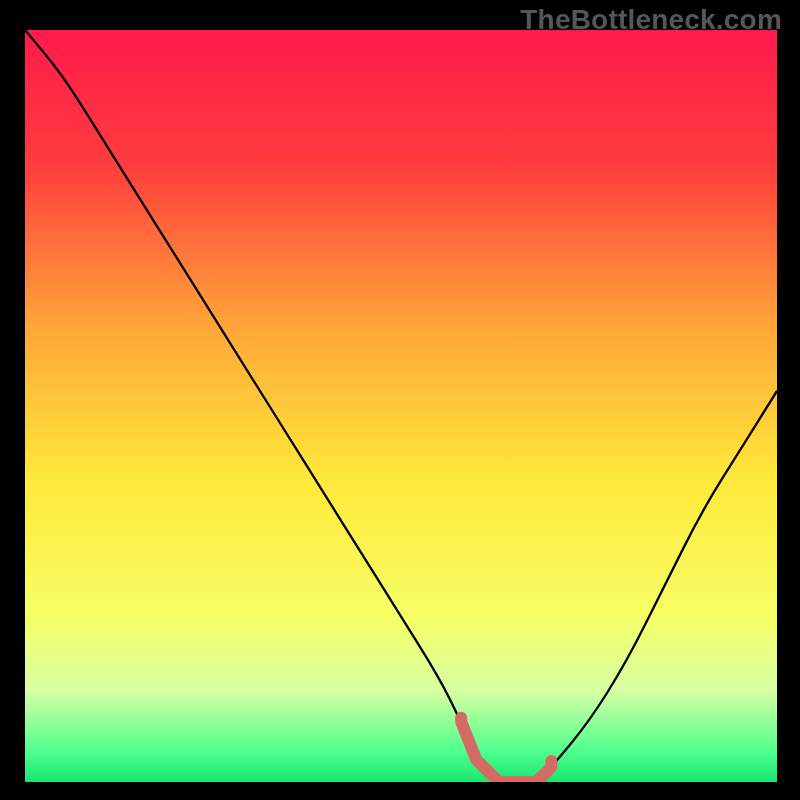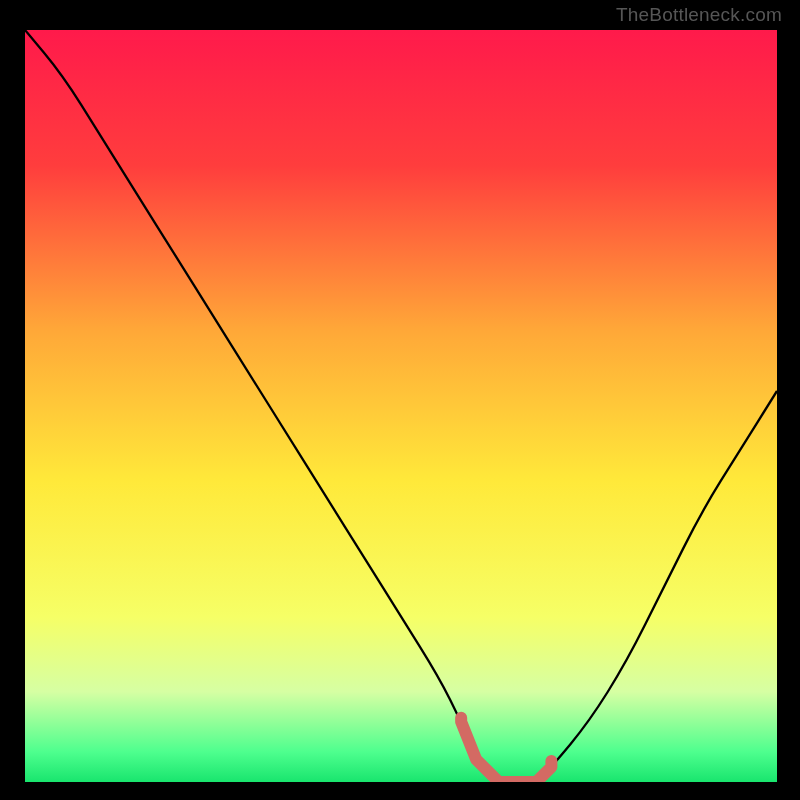--- a/index.html
+++ b/index.html
@@ -14,22 +14,22 @@
     position: relative;
     width: 800px;
     height: 800px;
     background: #000;
   }
   .watermark {
     position: absolute;
     top: 4px;
     right: 18px;
     font-family: Arial, Helvetica, sans-serif;
-    font-size: 19px;
-    font-weight: 400;
+    font-size: 28px;
+    font-weight: 700;
     color: #565656;
     letter-spacing: 0.2px;
     z-index: 5;
   }
   .plot {
     position: absolute;
     left: 25px;
     top: 30px;
     width: 752px;
     height: 752px;

